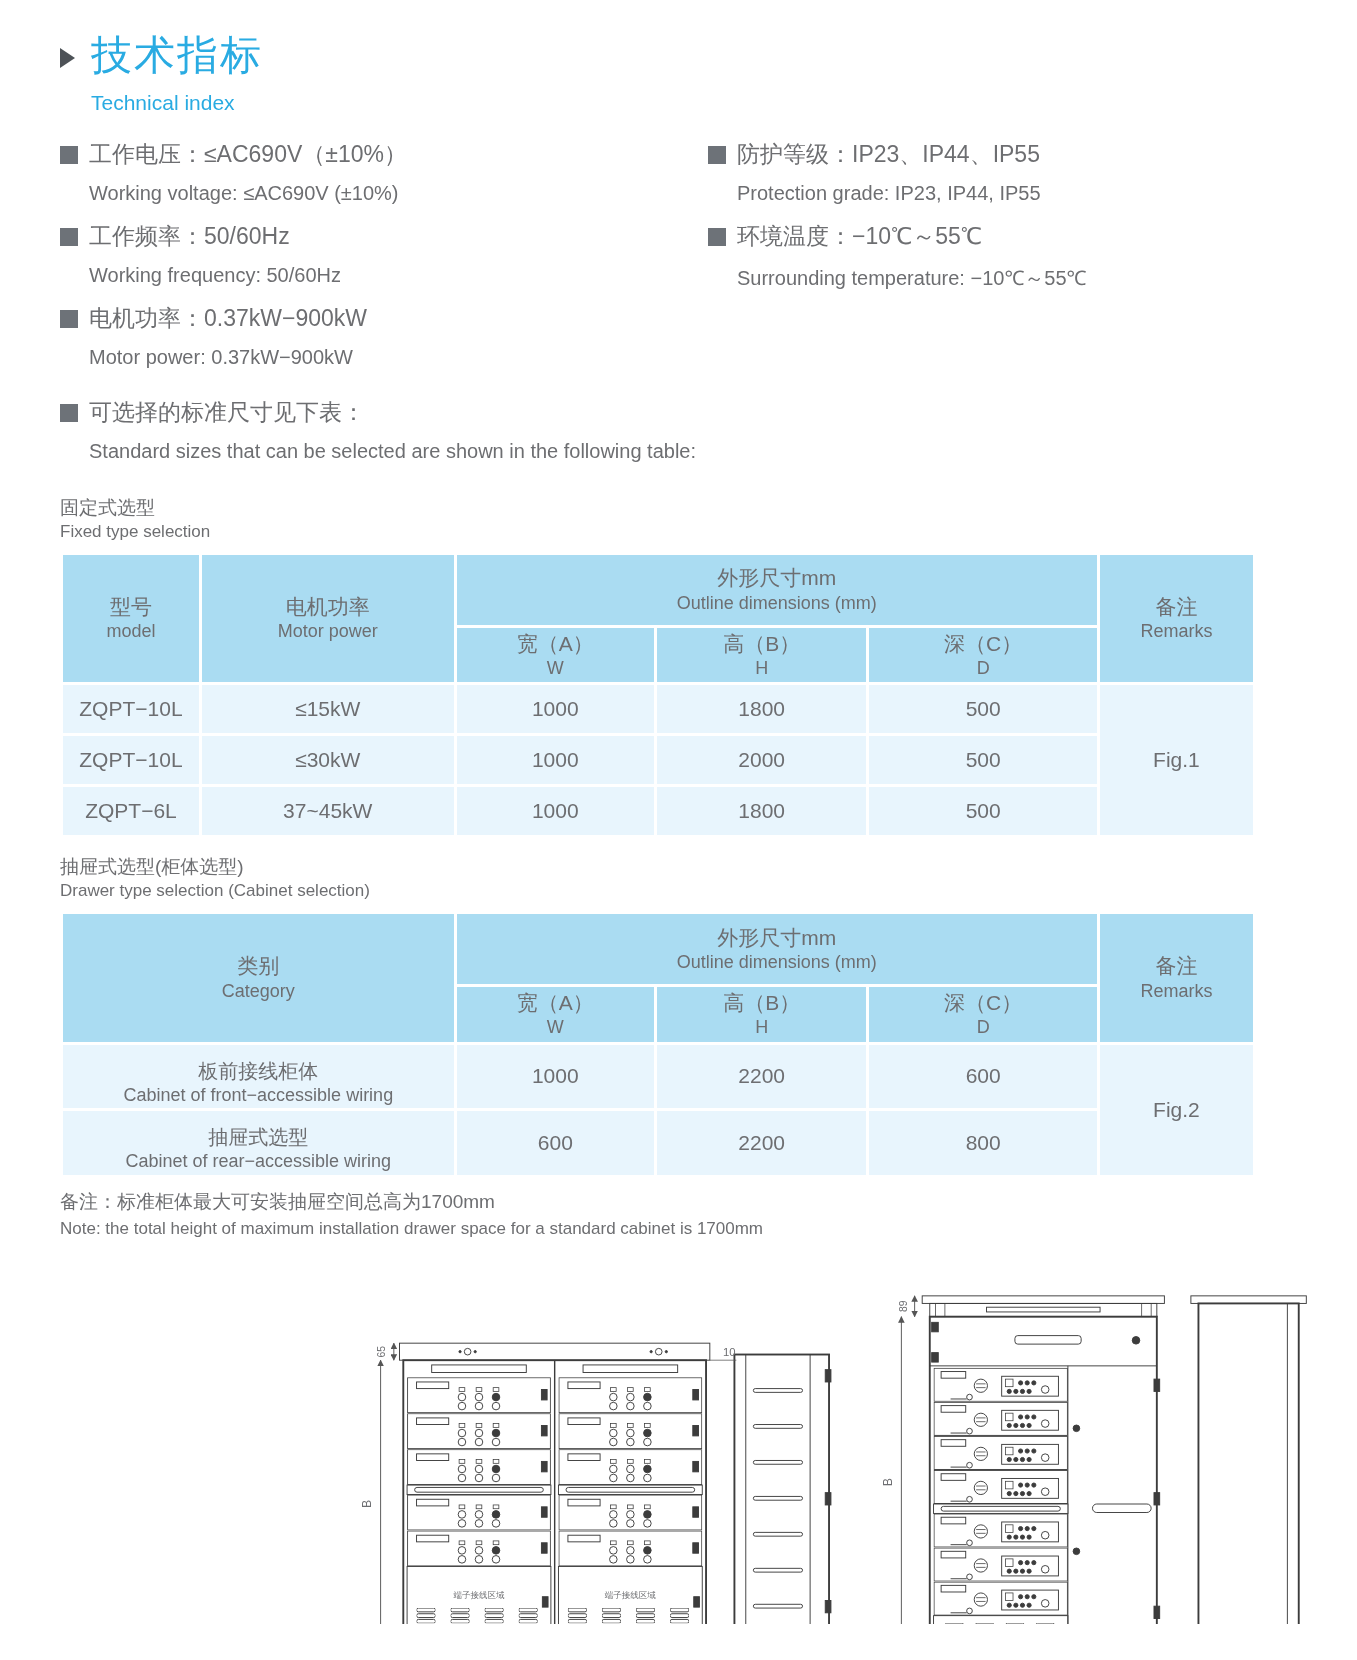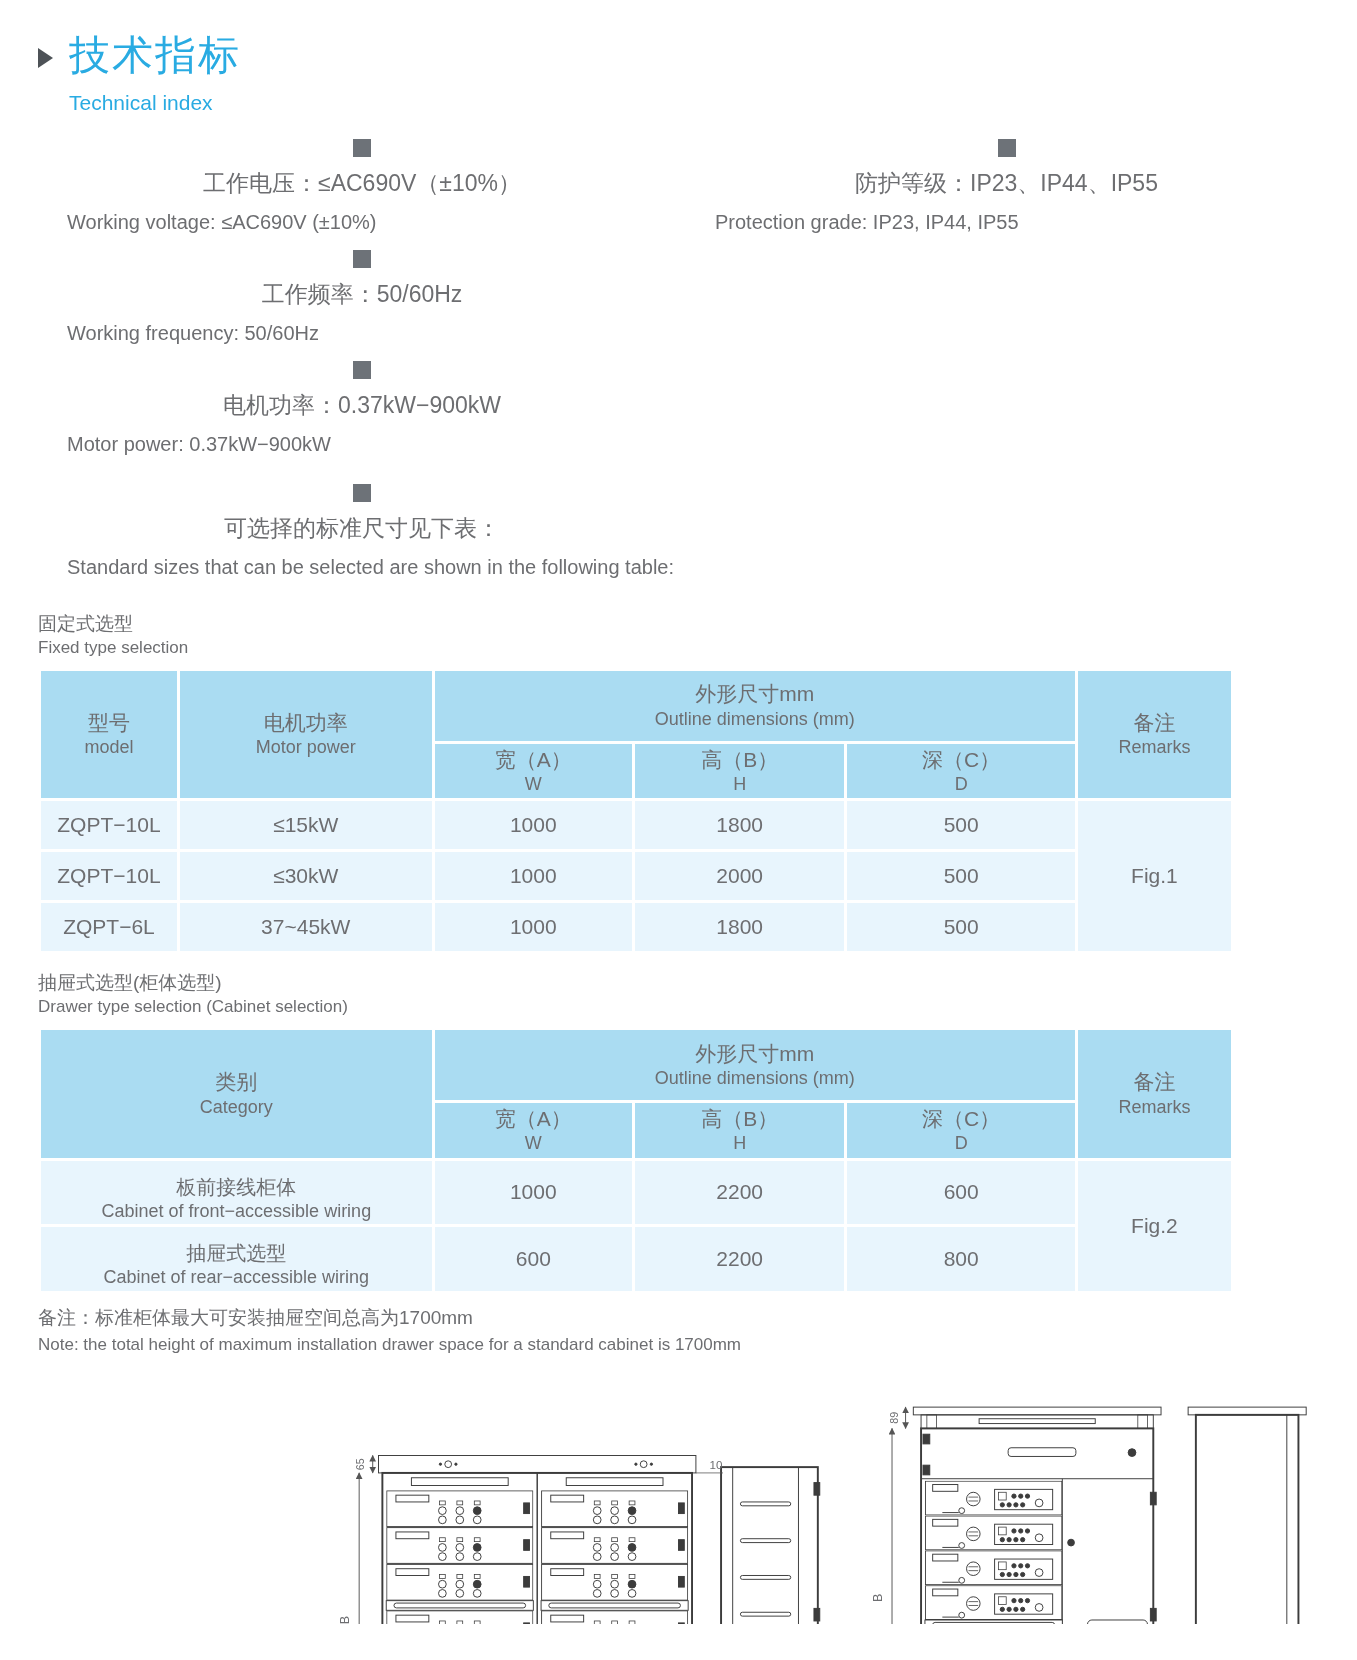--- a/index.html
+++ b/index.html
@@ -1,30 +1,30 @@
 <!DOCTYPE html>
 <html><head>
 <meta charset="utf-8">
 <style>
   html,body{margin:0;padding:0;background:#fff;}
   body{font-family:"Liberation Sans", sans-serif;color:#6d6e71;}
-  .page{width:1357px;height:1624px;box-sizing:border-box;padding:28px 30px 0 38px;position:relative;overflow:hidden;background:#fff;}
+  .page{width:1357px;height:1624px;box-sizing:border-box;padding:28px 30px 0 60px;position:relative;overflow:hidden;background:#fff;}
 
   
   .title-row{display:flex;align-items:center;gap:16px;}
   .tri{width:0;height:0;border-left:15px solid #4d5257;border-top:10px solid transparent;border-bottom:10px solid transparent;margin-top:4px;}
   .title-cn{font-size:41px;color:#29abe2;font-weight:400;letter-spacing:2px;}
   .title-en{font-size:21px;color:#29abe2;margin:8px 0 12px 31px;}
 
   
   .specs{display:flex;margin-top:24px;}
   .spec-col-l{width:648px;}
   .spec-col-r{flex:1;}
   .spec{margin-bottom:12px;}
-  .spec-cn{font-size:23px;display:flex;align-items:center;gap:11px;flex-direction:column;}
+  .spec-cn{font-size:23px;display:flex;align-items:center;gap:11px;}
   .sq{width:18px;height:18px;background:#6d7278;flex:none;}
   .spec-en{font-size:20px;margin:12px 0 16px 29px;}
   .spec.gap-top{margin-top:28px;}
 
   
   .sec-cap{margin-top:16px;line-height:1.35;}
   .sec-cap-cn{font-size:19px;}
   .sec-cap-en{font-size:17px;}
 
   
@@ -95,20 +95,27 @@
         <div class="spec-en">Standard sizes that can be selected are shown in the following table:</div>
       </div>
     </div>
     <div class="spec-col-r">
       <div class="spec">
         <div class="spec-cn">
             <span class="sq"></span>
             <span>防护等级：IP23、IP44、IP55</span>
           </div>
         <div class="spec-en">Protection grade: IP23, IP44, IP55</div>
+      </div>
+      <div class="spec">
+        <div class="spec-cn">
+            <span class="sq"></span>
+            <span>环境温度：−10℃～55℃</span>
+          </div>
+        <div class="spec-en">Surrounding temperature: −10℃～55℃</div>
       </div>
     </div>
   </div>
 
   <div class="sec-cap">
     <div class="sec-cap-cn">固定式选型</div>
     <div class="sec-cap-en">Fixed type selection</div>
   </div>
 
   <table class="t1">

